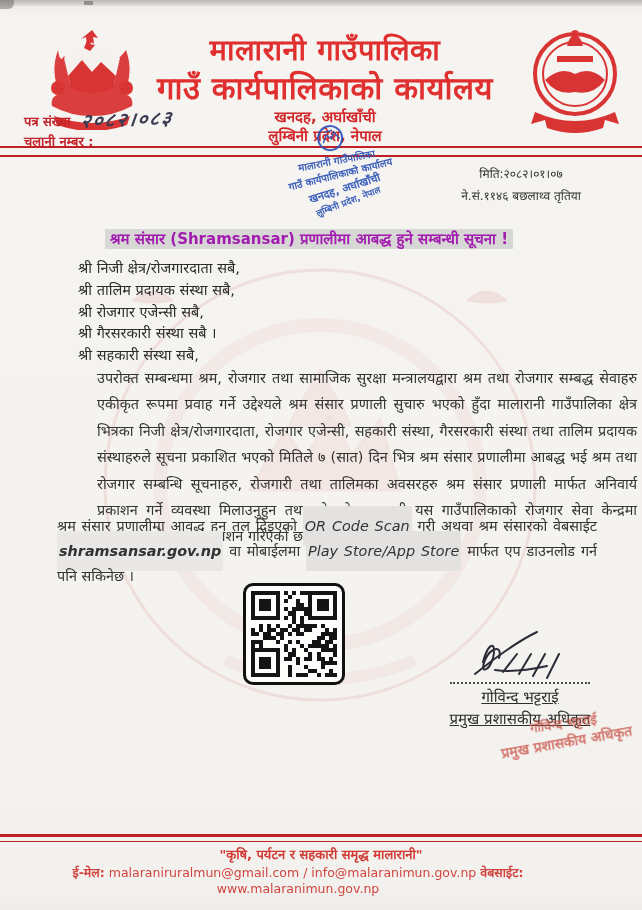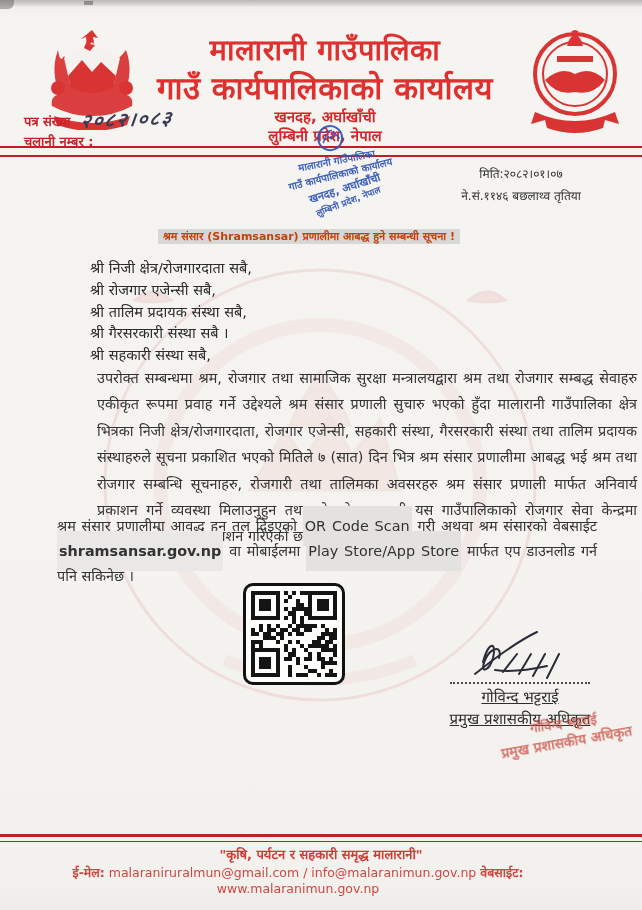--- a/index.html
+++ b/index.html
@@ -40,33 +40,33 @@
   .bs-0{font-size:10px;transform:rotate(5deg);}
   .bs-1{font-size:10px;transform:rotate(2deg);}
   .bs-2{font-size:11px;transform:rotate(-2deg);}
   .bs-3{font-size:9px;transform:rotate(-5deg);}
 
   
   .date-block{position:absolute;left:408px;top:163px;width:226px;font-size:12px;color:#353535;}
   .date-line{text-align:center;line-height:22px;}
 
   
-  .subject{position:absolute;left:0;top:228px;width:618px;text-align:center;font-size:11px;font-weight:bold;color:#c2410c;}
+  .subject{position:absolute;left:0;top:228px;width:618px;text-align:center;font-size:15px;font-weight:bold;color:#a21caf;}
   .subject .hl{background:#d7d7d5;padding:1px 5px;box-decoration-break:clone;}
 
   
-  .addressees{position:absolute;left:78px;top:258px;font-size:14.5px;color:#2b2b2b;margin-left:12px;}
+  .addressees{position:absolute;left:78px;top:258px;font-size:14.5px;color:#2b2b2b;}
   .addr-line{line-height:21.8px;}
 
   
   .body-p{position:absolute;left:57px;width:540px;font-size:14.4px;color:#333;text-align:justify;}
   .p1{top:365px;line-height:26.4px;margin-left:40px;}
   .p2{top:514px;line-height:25px;}
   .p3{top:562px;line-height:22px;text-align:left;}
-  .latin{background:#e3e2e0;padding:12px 2px;}
+  .latin{background:#e3e2e0;padding:12px 2px;font-style:italic;}
   .latin.bold{font-weight:bold;background:#e9e8e6;}
 
   
   .qr-box{position:absolute;left:243px;top:583px;width:86px;height:86px;border:3px solid #111;
     border-radius:10px;padding:5px;background:#fdfdfc;}
   .qr-grid{display:grid;grid-template-columns:repeat(21,1fr);width:86px;height:86px;}
   .qr-grid i{display:block;}
   .qr-grid i.b{background:#141414;}
 
   
@@ -171,22 +171,22 @@
     <div class="date-line">मिति:२०८२।०१।०७</div>
     <div class="date-line">ने.सं.११४६ बछलाथ्व तृतिया</div>
   </div>
 
   <div class="subject">
     <span class="hl">श्रम संसार (Shramsansar) प्रणालीमा आबद्ध हुने सम्बन्धी सूचना !</span>
   </div>
 
   <div class="addressees">
     <div class="addr-line">श्री निजी क्षेत्र/रोजगारदाता सबै,</div>
+    <div class="addr-line">श्री तालिम प्रदायक संस्था सबै,</div>
     <div class="addr-line">श्री रोजगार एजेन्सी सबै,</div>
-    <div class="addr-line">श्री तालिम प्रदायक संस्था सबै,</div>
     <div class="addr-line">श्री गैरसरकारी संस्था सबै ।</div>
     <div class="addr-line">श्री सहकारी संस्था सबै,</div>
   </div>
 
   <div class="body-p p1">उपरोक्त सम्बन्धमा श्रम, रोजगार तथा सामाजिक सुरक्षा मन्त्रालयद्वारा श्रम तथा रोजगार सम्बद्ध सेवाहरु एकीकृत रूपमा प्रवाह गर्ने उद्देश्यले श्रम संसार प्रणाली सुचारु भएको हुँदा मालारानी गाउँपालिका क्षेत्र भित्रका निजी क्षेत्र/रोजगारदाता, रोजगार एजेन्सी, सहकारी संस्था, गैरसरकारी संस्था तथा तालिम प्रदायक संस्थाहरुले सूचना प्रकाशित भएको मितिले ७ (सात) दिन भित्र श्रम संसार प्रणालीमा आबद्ध भई श्रम तथा रोजगार सम्बन्धि सूचनाहरु, रोजगारी तथा तालिमका अवसरहरु श्रम संसार प्रणाली मार्फत अनिवार्य प्रकाशन गर्ने व्यवस्था मिलाउनुहुन तथा सो को जानकारी यस गाउँपालिकाको रोजगार सेवा केन्द्रमा गराउनुहुन यो सूचना प्रकाशन गरिएको छ ।</div>
 
   <div class="body-p p2">
     <span>श्रम संसार प्रणालीमा आवद्ध हुन तल दिइएको </span><span class="latin">QR Code Scan</span><span> गरी अथवा श्रम संसारको वेबसाईट </span><span class="latin bold">shramsansar.gov.np</span><span> वा मोबाईलमा </span><span class="latin">Play Store/App Store</span><span> मार्फत एप डाउनलोड गर्न पनि सकिनेछ ।</span>
   </div>
 

